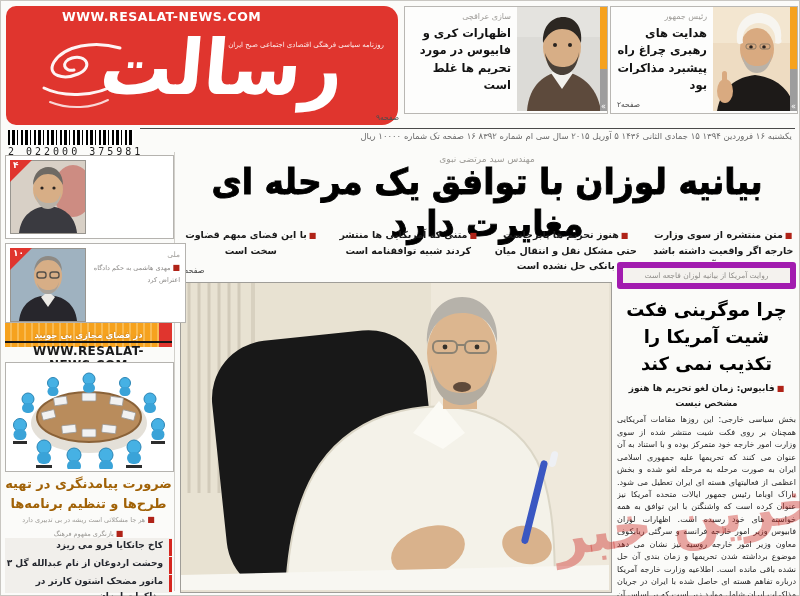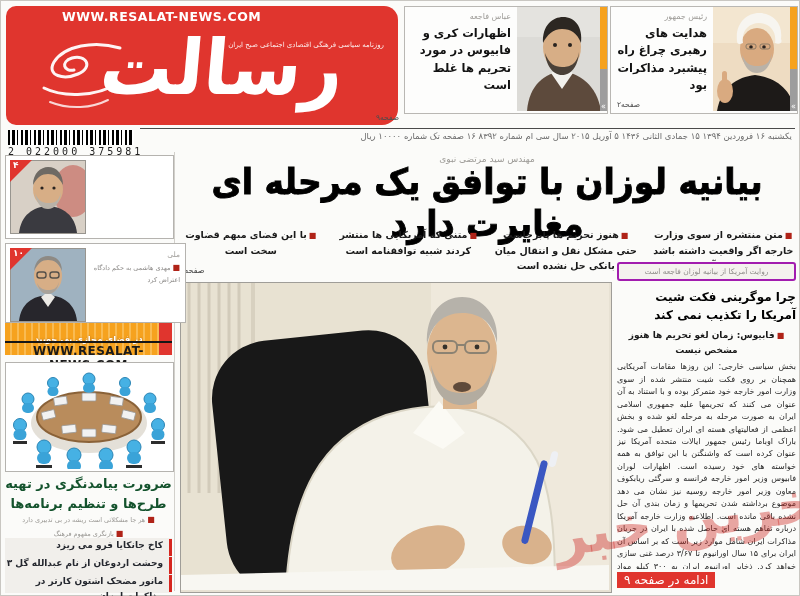--- a/index.html
+++ b/index.html
@@ -45,54 +45,54 @@
   .lead-bullets{left:178px;top:227px;width:618px;display:flex;gap:12px;}
   .lead-bullet{flex:1;font-size:9.5px;font-weight:bold;color:#1a1a1a;line-height:1.65;text-align:center;}
   .sq{color:#b02318;font-size:8px;margin-left:2px;}
   .lead-pref{left:180px;top:266px;font-size:8px;color:#444;}
 
   
   .main-photo{left:180px;top:282px;width:430px;height:309px;border:1px solid #9f9d98;background:#e7e1d3;}
 
   
   .article{left:617px;top:262px;width:179px;height:330px;}
-  .art-kick{border:2px solid #a21caf;background:#f4f2ee;color:#8f8d89;font-size:7.5px;
+  .art-kick{border:6px solid #a21caf;background:#f4f2ee;color:#8f8d89;font-size:7.5px;
             text-align:center;padding:3px 2px;border-radius:3px;}
-  .art-hl{font-size:12px;font-weight:bold;color:#000;text-align:right;line-height:1.5;margin:7px 0 4px;}
+  .art-hl{font-size:18px;font-weight:bold;color:#000;text-align:center;line-height:1.5;margin:7px 0 4px;}
   .art-bullet{font-size:9px;font-weight:bold;color:#1a1a1a;text-align:center;line-height:1.6;margin-bottom:4px;}
   .art-body{font-size:8px;color:#262626;line-height:1.56;text-align:justify;height:208px;overflow:hidden;}
   .art-cont{display:inline-block;background:#e0352e;color:#fff;font-size:12px;padding:1px 7px;margin-top:3px;}
 
   
   .watermark{left:545px;top:485px;width:300px;font-size:56px;font-weight:bold;
              color:rgba(205,45,40,.42);transform:rotate(-8deg);pointer-events:none;z-index:40;
              text-align:center;letter-spacing:2px;}
 
   
   .vdivider{left:174px;top:152px;bottom:5px;border-left:1px solid #d2d0cb;width:0;}
   .sbox{left:5px;width:167px;background:#fff;border:1px solid #b5b3af;}
   .sbox .photo{position:absolute;left:4px;top:4px;width:74px;height:72px;border:1px solid #98958f;}
   .corner{position:absolute;left:4px;top:4px;width:0;height:0;
           border-top:22px solid #e0352e;border-right:22px solid transparent;z-index:3;}
   .corner-num{position:absolute;left:7px;top:4px;color:#fff;font-size:9px;font-weight:bold;z-index:4;}
   .sbox .txt{position:absolute;left:82px;right:5px;top:6px;text-align:right;}
   .sbox .kick{color:#a09e9a;font-size:7.5px;margin-bottom:3px;}
   .sbox .hl{color:#111;font-size:10px;font-weight:bold;line-height:1.5;}
   .sbox .sub{color:#8b8987;font-size:6.5px;line-height:1.6;margin-top:3px;}
-  .banner{left:5px;top:323px;width:167px;height:32px;
+  .banner{left:5px;top:323px;width:167px;height:24px;
           background:repeating-linear-gradient(90deg,#f6a21e 0 5px,#f9bb53 5px 7px);position:absolute;}
   .banner .redcap{position:absolute;right:0;top:0;width:13px;height:100%;background:#e0352e;}
   .banner .btxt{position:absolute;inset:0;color:#fff;font-size:8.5px;font-weight:bold;
                 display:flex;align-items:center;justify-content:center;text-shadow:0 0 2px rgba(120,60,0,.6);}
   .siteurl{left:5px;top:341px;width:167px;text-align:center;border-top:2px solid #161616;
            border-bottom:2px solid #161616;font-size:12px;font-weight:bold;color:#1a1a1a;
            letter-spacing:.4px;padding:1px 0;}
   .clipart{left:5px;top:362px;width:167px;height:108px;background:#fff;border:1px solid #b5b3af;}
   .feat-hl{left:5px;top:474px;width:167px;text-align:center;font-size:13px;font-weight:bold;
-           color:#14532d;line-height:1.5;}
+           color:#a16207;line-height:1.5;}
   .feat-bullets{left:5px;top:513px;width:167px;text-align:center;font-size:6.5px;color:#9a9894;line-height:1.7;}
   .linkbar{left:5px;width:167px;height:19px;background:#f1efeb;position:absolute;}
   .linkbar .rb{position:absolute;right:0;top:1px;bottom:1px;width:3px;background:#d6261f;}
   .linkbar .lt{position:absolute;inset:0;padding-right:9px;font-size:9px;font-weight:bold;color:#24272e;
                line-height:15px;text-align:right;}
 </style>
 </head>
 <body>
 
 <div class="page-frame"></div>
@@ -105,21 +105,21 @@
     <path d="M96,12 C70,4 40,10 30,26 C22,40 40,44 54,38 C70,31 62,18 48,22 C36,26 40,36 50,34" fill="none" stroke="#fff" stroke-width="3" stroke-linecap="round" opacity=".95"></path>
     <path d="M20,52 C40,62 74,60 92,48" fill="none" stroke="#fff" stroke-width="3" stroke-linecap="round" opacity=".95"></path>
     <path d="M26,66 C46,74 68,72 84,64" fill="none" stroke="#fff" stroke-width="2" stroke-linecap="round" opacity=".8"></path>
   </svg>
 </div>
 
 <div class="abs pref" style="left:376px;top:113px;">صفحه۹</div>
 
 <div class="abs tbox" style="left:404px;width:202px;">
   <div class="txt rtl">
-    <div class="kick">عباس فاجعه</div>
+    <div class="kick">سازی عراقچی</div>
     <div class="hl">اظهارات کری و فابیوس در مورد تحریم ها غلط است</div>
   </div>
   <svg class="photo" viewBox="0 0 90 104" preserveAspectRatio="none">
     <rect width="90" height="104" fill="#dcdbd7"></rect>
     <rect x="0" y="0" width="90" height="30" fill="#e4e3df"></rect>
     <path d="M10,104 C12,78 28,66 45,64 C62,66 80,78 84,104 Z" fill="#5d4a3c"></path>
     <path d="M34,66 L45,82 L56,66 L50,62 L40,62 Z" fill="#f2f1ed"></path>
     <ellipse cx="45" cy="40" rx="19" ry="24" fill="#d7ae86"></ellipse>
     <path d="M26,36 C25,18 36,10 46,10 C58,10 66,20 64,36 C60,26 54,22 45,22 C36,22 30,28 26,36 Z" fill="#2c2722"></path>
     <path d="M28,46 C30,62 38,68 45,68 C53,68 61,61 62,45 C60,58 52,60 45,60 C38,60 32,57 28,46 Z" fill="#4a4138"></path>

